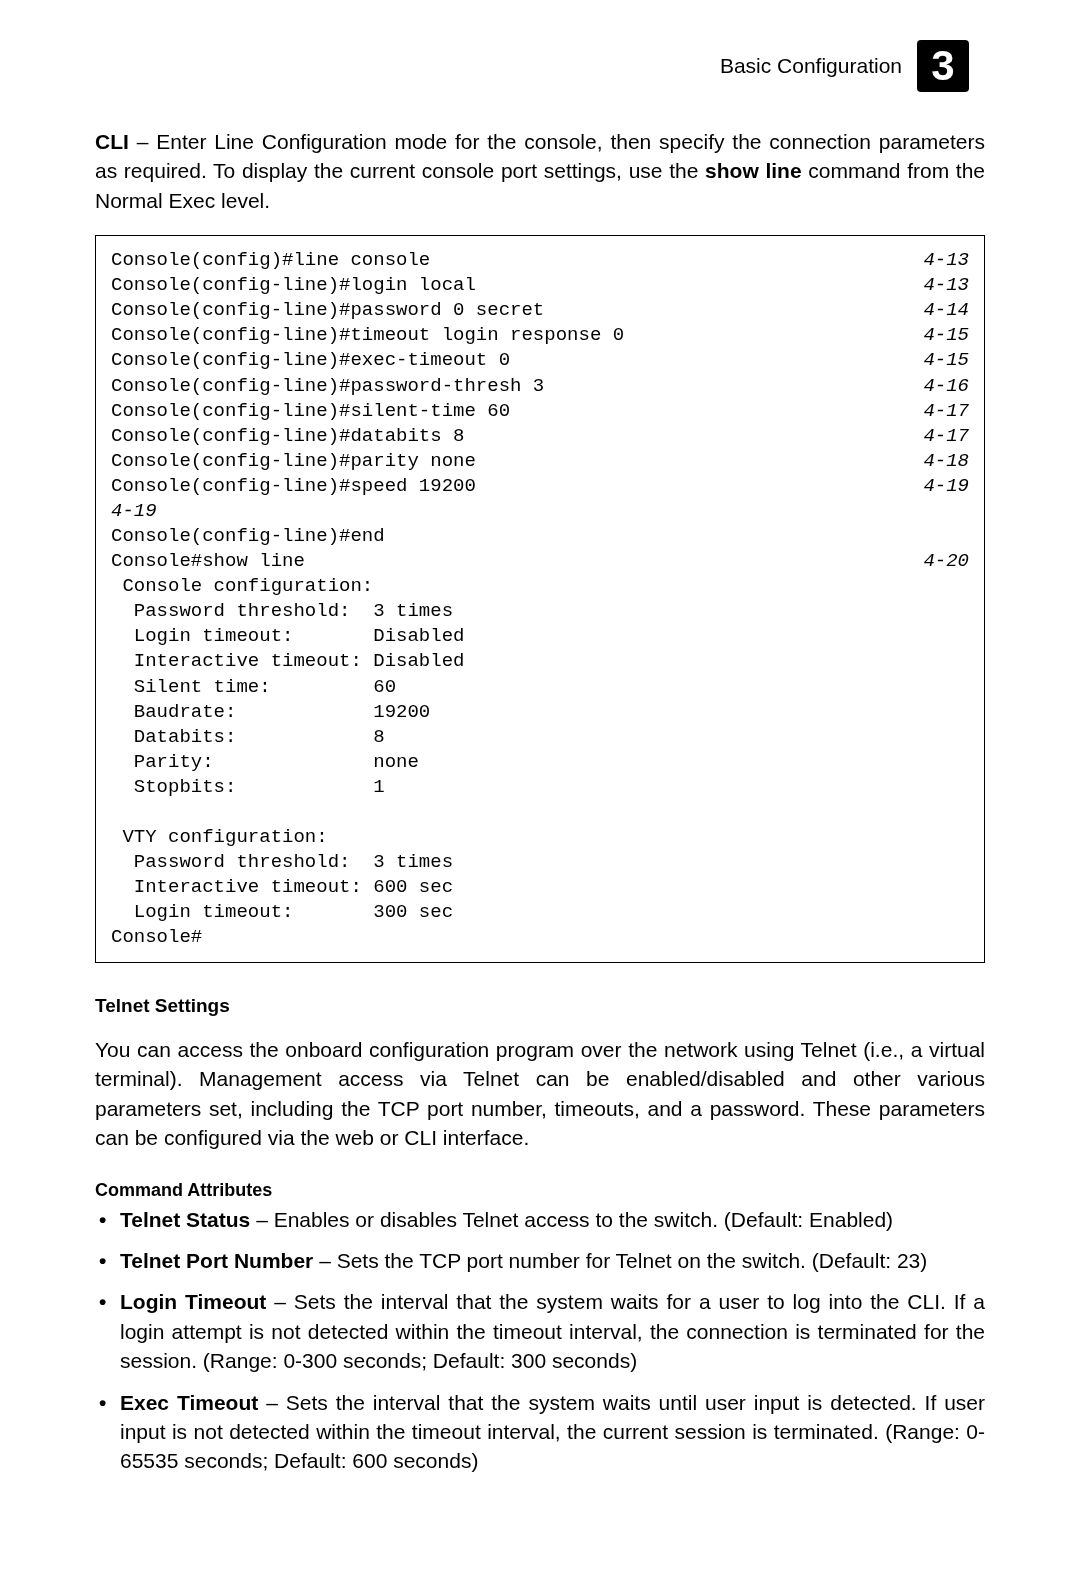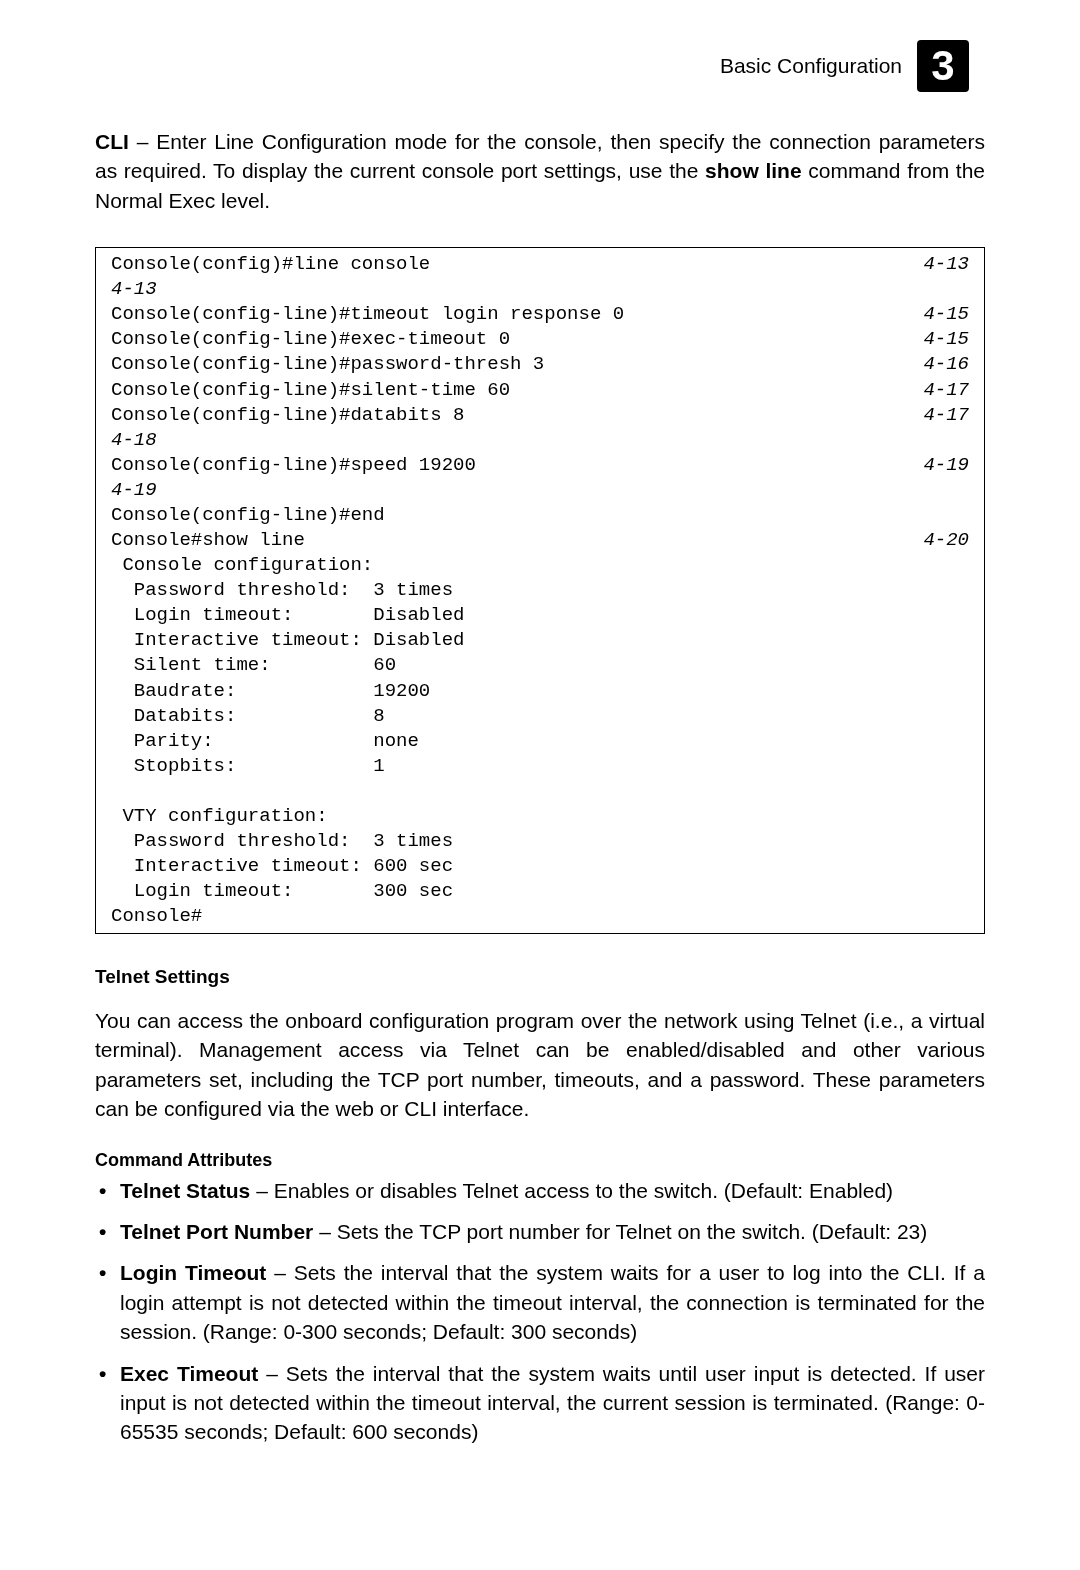--- a/index.html
+++ b/index.html
@@ -32,29 +32,29 @@
       color: #ffffff;
       display: flex;
       align-items: center;
       justify-content: center;
       font-size: 42px;
       font-weight: 900;
       font-family: Arial, Helvetica, sans-serif;
       border-radius: 4px;
     }
     .intro-para {
-      margin-bottom: 32px;
+      margin-bottom: 20px;
       text-align: justify;
     }
     .bold {
       font-weight: bold;
     }
     .cli-box {
       border: 1px solid #000000;
-      padding: 4px 15px;
+      padding: 12px 15px;
       font-family: "Courier New", Courier, monospace;
       font-size: 19px;
       line-height: 1.32;
       margin-bottom: 30px;
       width: 100%;
     }
     .cli-line {
       display: flex;
       justify-content: space-between;
       white-space: pre;
@@ -108,27 +108,28 @@
     <span>3</span>
   </div>
 </div>
 
 <p class="intro-para">
   <span class="bold">CLI</span><span> – Enter Line Configuration mode for the console, then specify the connection parameters as required. To display the current console port settings, use the </span><span class="bold">show line</span><span> command from the Normal Exec level.</span>
 </p>
 
 <div class="cli-box" id="cli-box">
     <div class="cli-line"><span class="cli-left">Console(config)#line console</span><span class="cli-ref">4-13</span></div>
-    <div class="cli-line"><span class="cli-ref">4-13</span></div>
+    <div class="cli-line"><span class="cli-left">Console(config-line)#login local</span><span class="cli-ref">4-13</span></div>
+    <div class="cli-line"><span class="cli-left">Console(config-line)#password 0 secret</span><span class="cli-ref">4-14</span></div>
     <div class="cli-line"><span class="cli-left">Console(config-line)#timeout login response 0</span><span class="cli-ref">4-15</span></div>
     <div class="cli-line"><span class="cli-left">Console(config-line)#exec-timeout 0</span><span class="cli-ref">4-15</span></div>
     <div class="cli-line"><span class="cli-left">Console(config-line)#password-thresh 3</span><span class="cli-ref">4-16</span></div>
     <div class="cli-line"><span class="cli-left">Console(config-line)#silent-time 60</span><span class="cli-ref">4-17</span></div>
     <div class="cli-line"><span class="cli-left">Console(config-line)#databits 8</span><span class="cli-ref">4-17</span></div>
-    <div class="cli-line"><span class="cli-ref">4-18</span></div>
+    <div class="cli-line"><span class="cli-left">Console(config-line)#parity none</span><span class="cli-ref">4-18</span></div>
     <div class="cli-line"><span class="cli-left">Console(config-line)#speed 19200</span><span class="cli-ref">4-19</span></div>
     <div class="cli-line"><span class="cli-ref">4-19</span></div>
     <div class="cli-line"><span class="cli-left">Console(config-line)#end</span></div>
     <div class="cli-line"><span class="cli-left">Console#show line</span><span class="cli-ref">4-20</span></div>
     <div class="cli-line"><span class="cli-left"> Console configuration:</span></div>
     <div class="cli-line"><span class="cli-left">  Password threshold:  3 times</span></div>
     <div class="cli-line"><span class="cli-left">  Login timeout:       Disabled</span></div>
     <div class="cli-line"><span class="cli-left">  Interactive timeout: Disabled</span></div>
     <div class="cli-line"><span class="cli-left">  Silent time:         60</span></div>
     <div class="cli-line"><span class="cli-left">  Baudrate:            19200</span></div>

